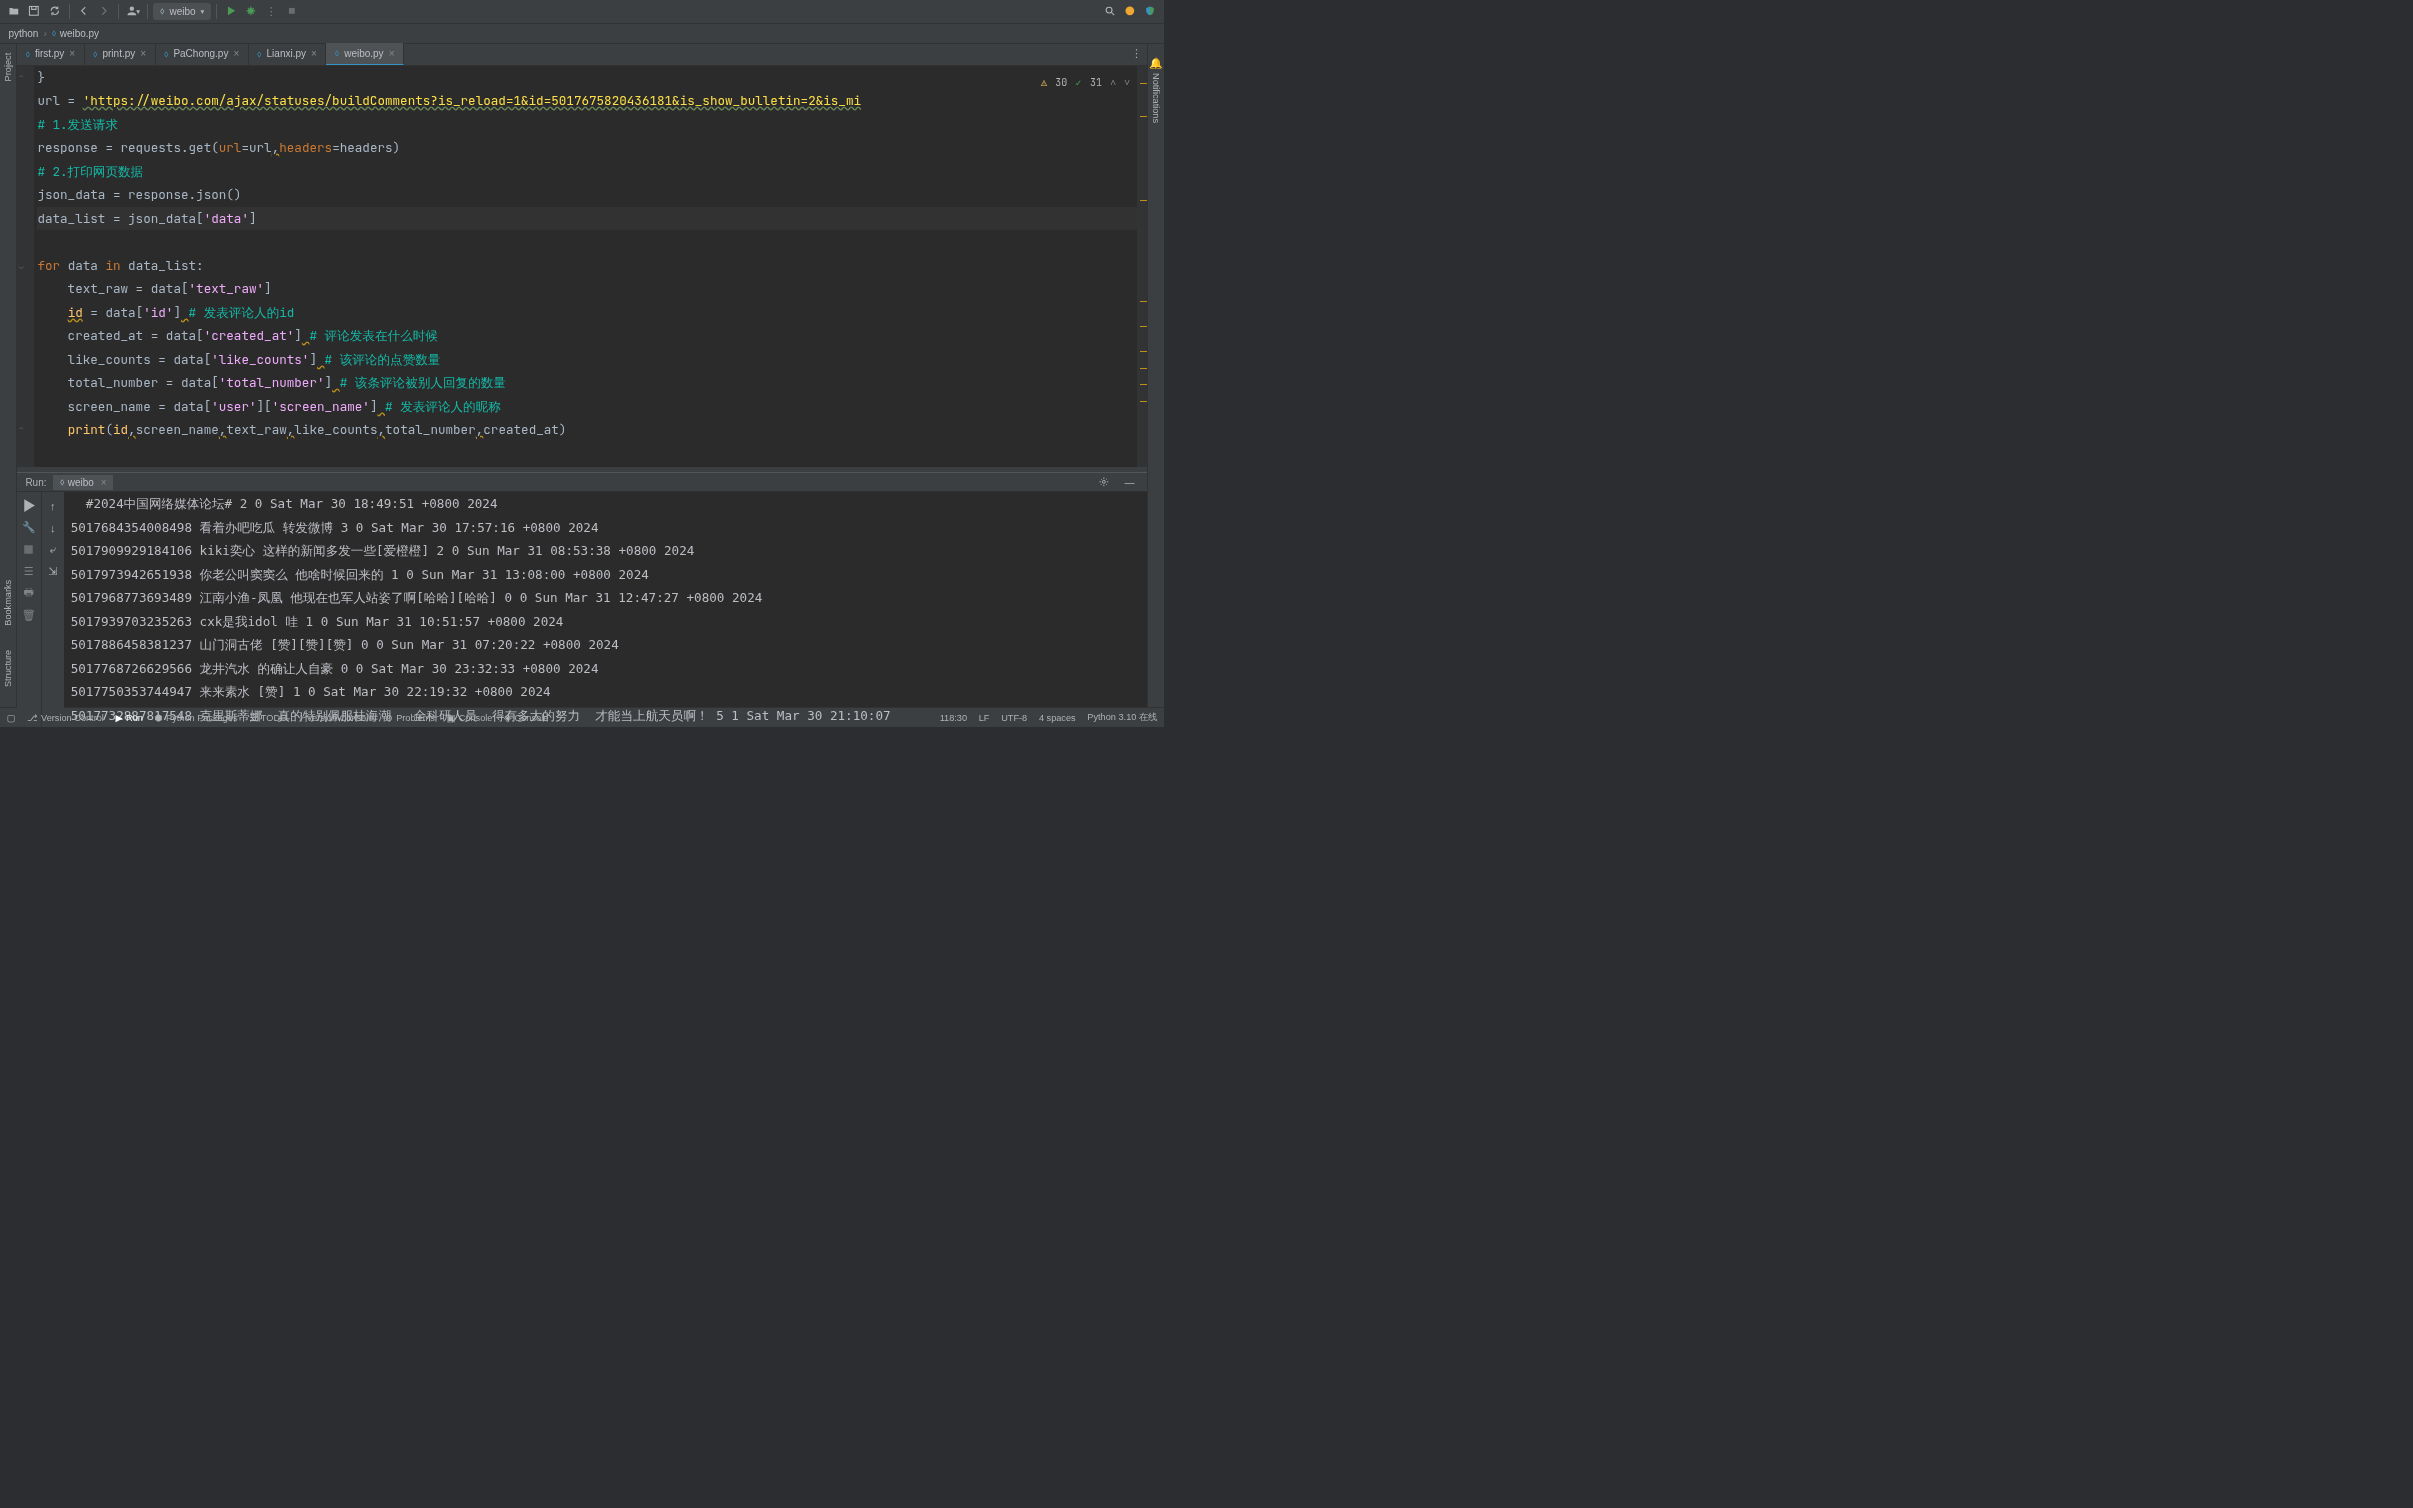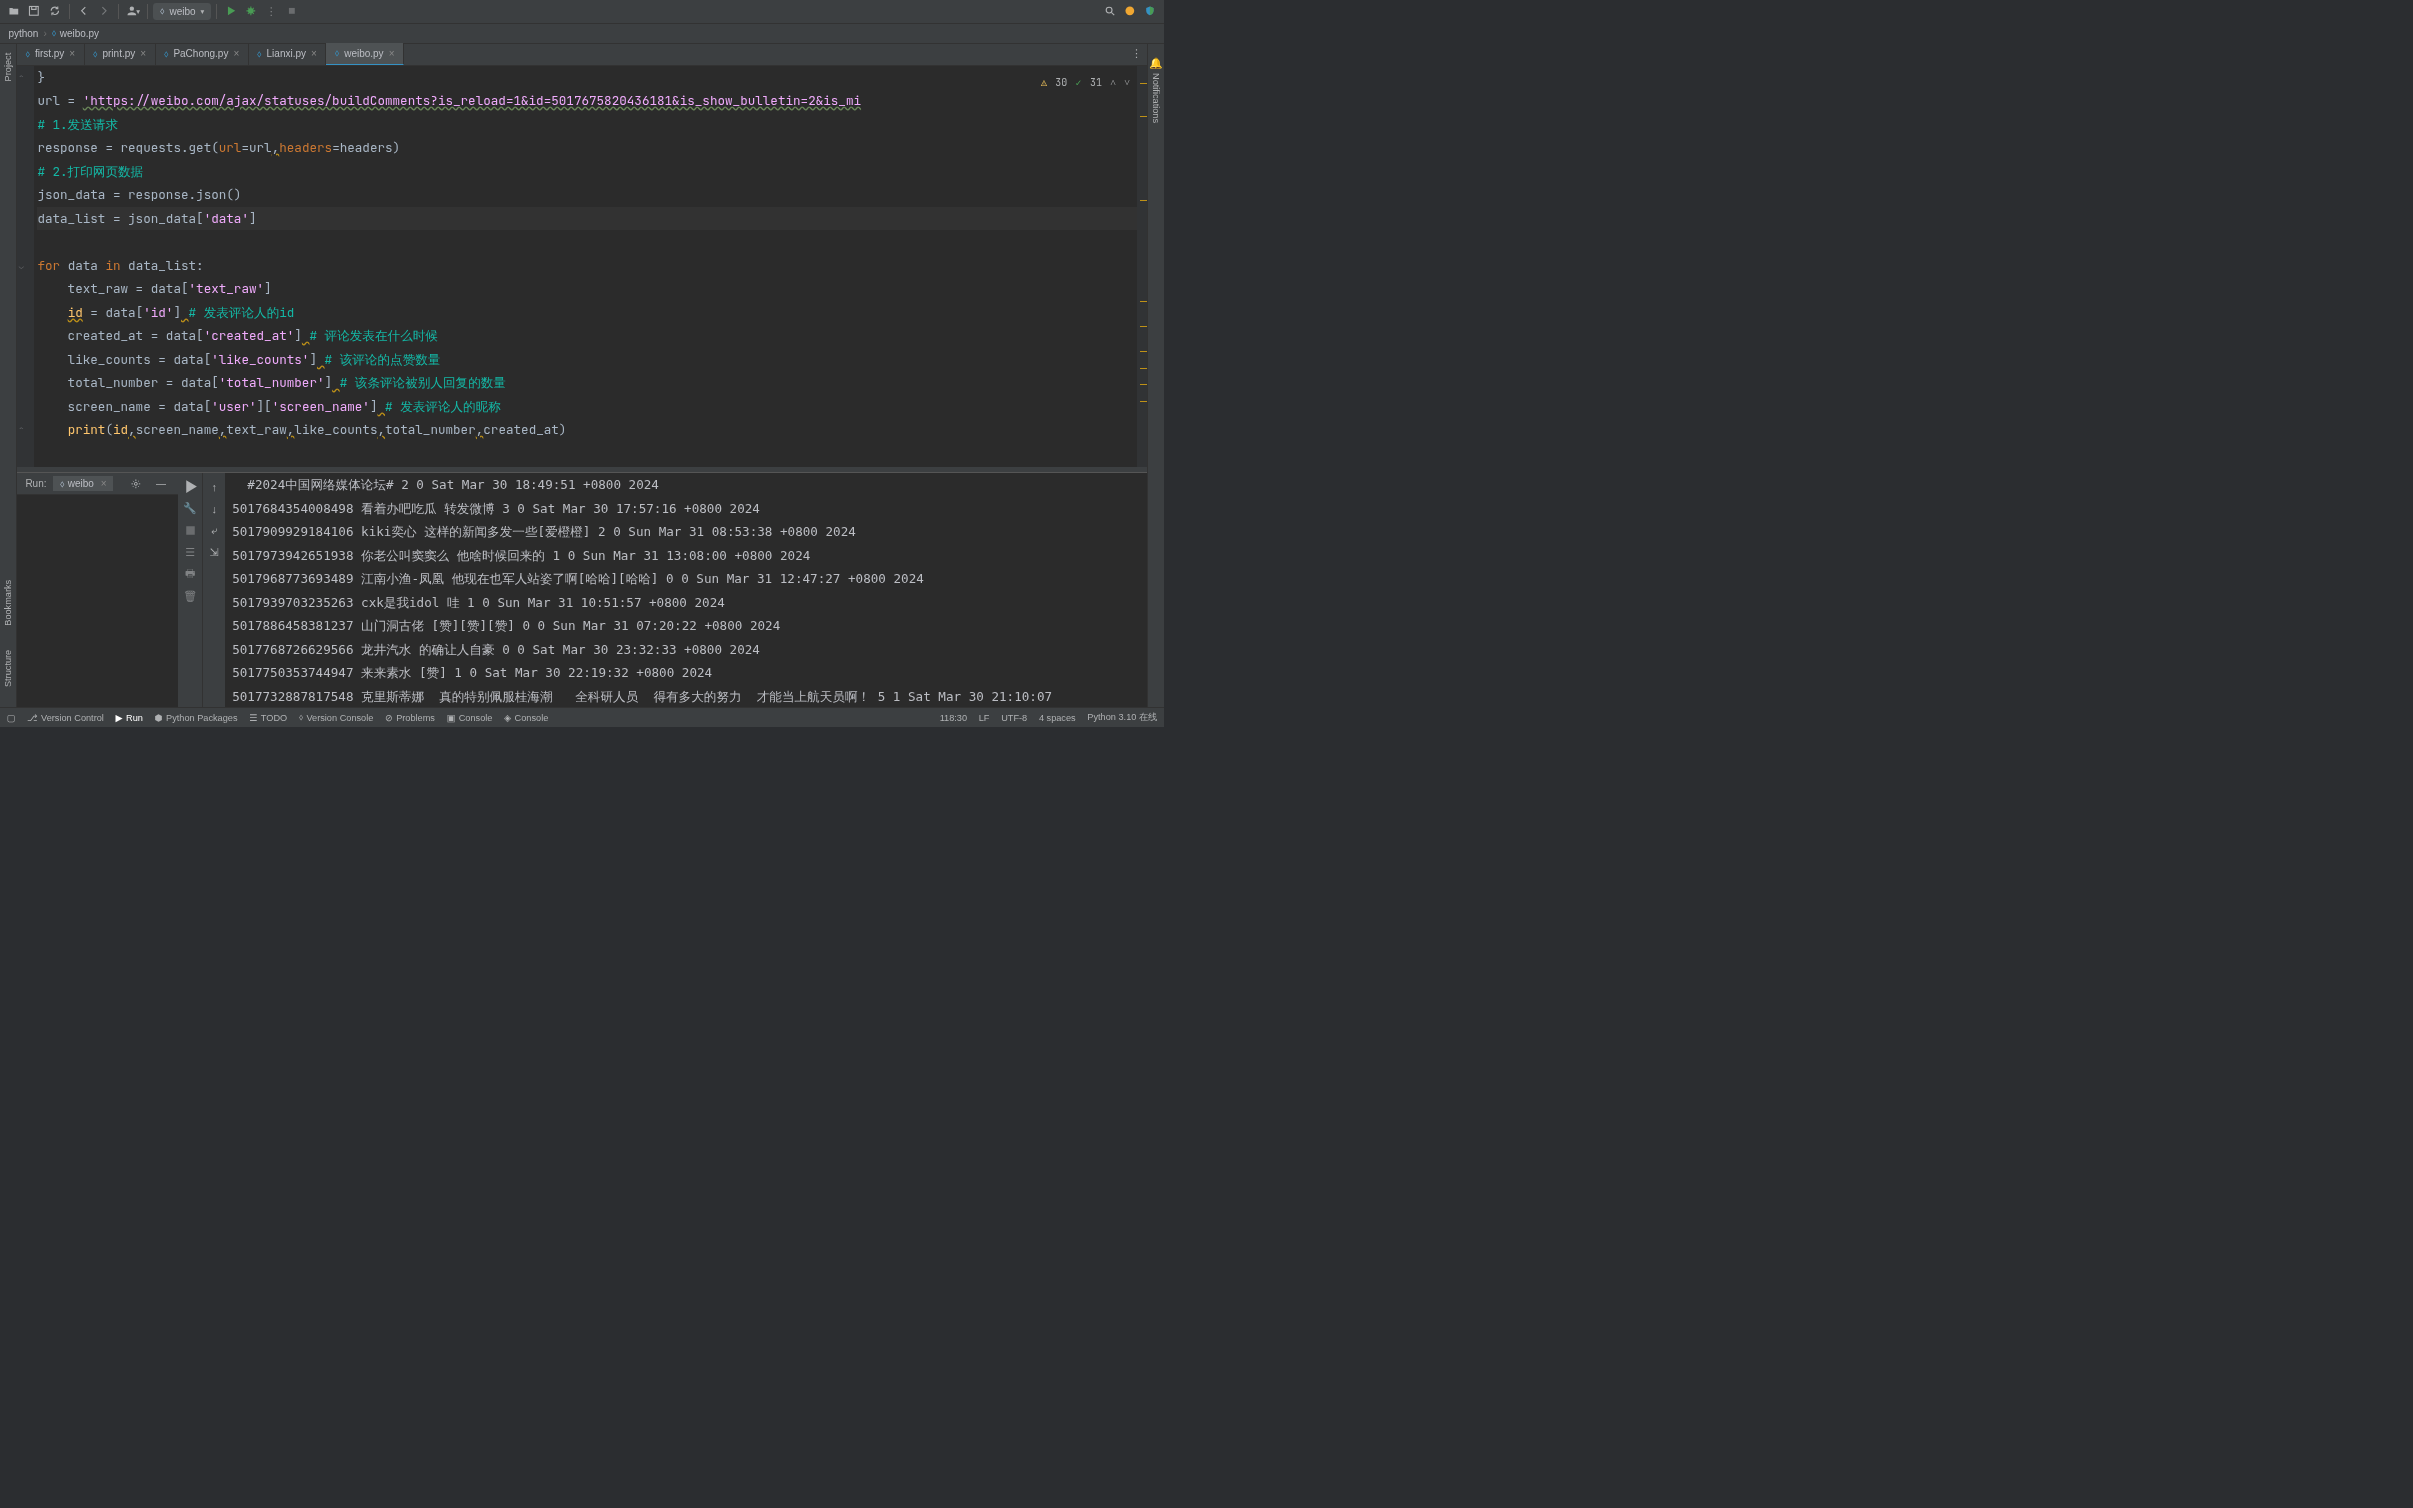--- a/index.html
+++ b/index.html
@@ -159,21 +159,21 @@
   flex: 1;
   padding-left: 3.4px;
   white-space: pre;
   color: #a9b7c6;
   position: relative;
 }
 .code .line { height: 23.5px; }
 .code .hl { background: #323232; display: block; width: 100%; }
 .c-kw { color: #cc7832; }
 .c-st { color: #f0abfc; }
-.c-st-u { color: #f0abfc; text-decoration: underline wavy #6a8759; }
+.c-st-u { color: #fde047; text-decoration: underline wavy #6a8759; }
 .c-cm { color: #14b8a6; }
 .c-pr { color: #cc7832; }
 .c-fn { color: #ffc66d; }
 .c-issue { text-decoration: underline wavy #be9117; }
 .insp {
   position: absolute;
   top: 5px;
   right: 17px;
   font-size: 10px;
   display: flex;
@@ -192,21 +192,21 @@
 .minimap .w { background: #be9117; }
 .split {
   height: 5px;
   background: #3c3f41;
   cursor: ns-resize;
 }
 .run-panel {
   height: 235px;
   background: #2b2b2b;
   display: flex;
-  flex-direction: row;
+  flex-direction: column;
   border-top: 0.8px solid #555;
 }
 .run-head {
   height: 22px;
   background: #3c3f41;
   display: flex;
   align-items: center;
   padding: 0 8.4px;
   font-size: 10px;
   gap: 6.7px;

